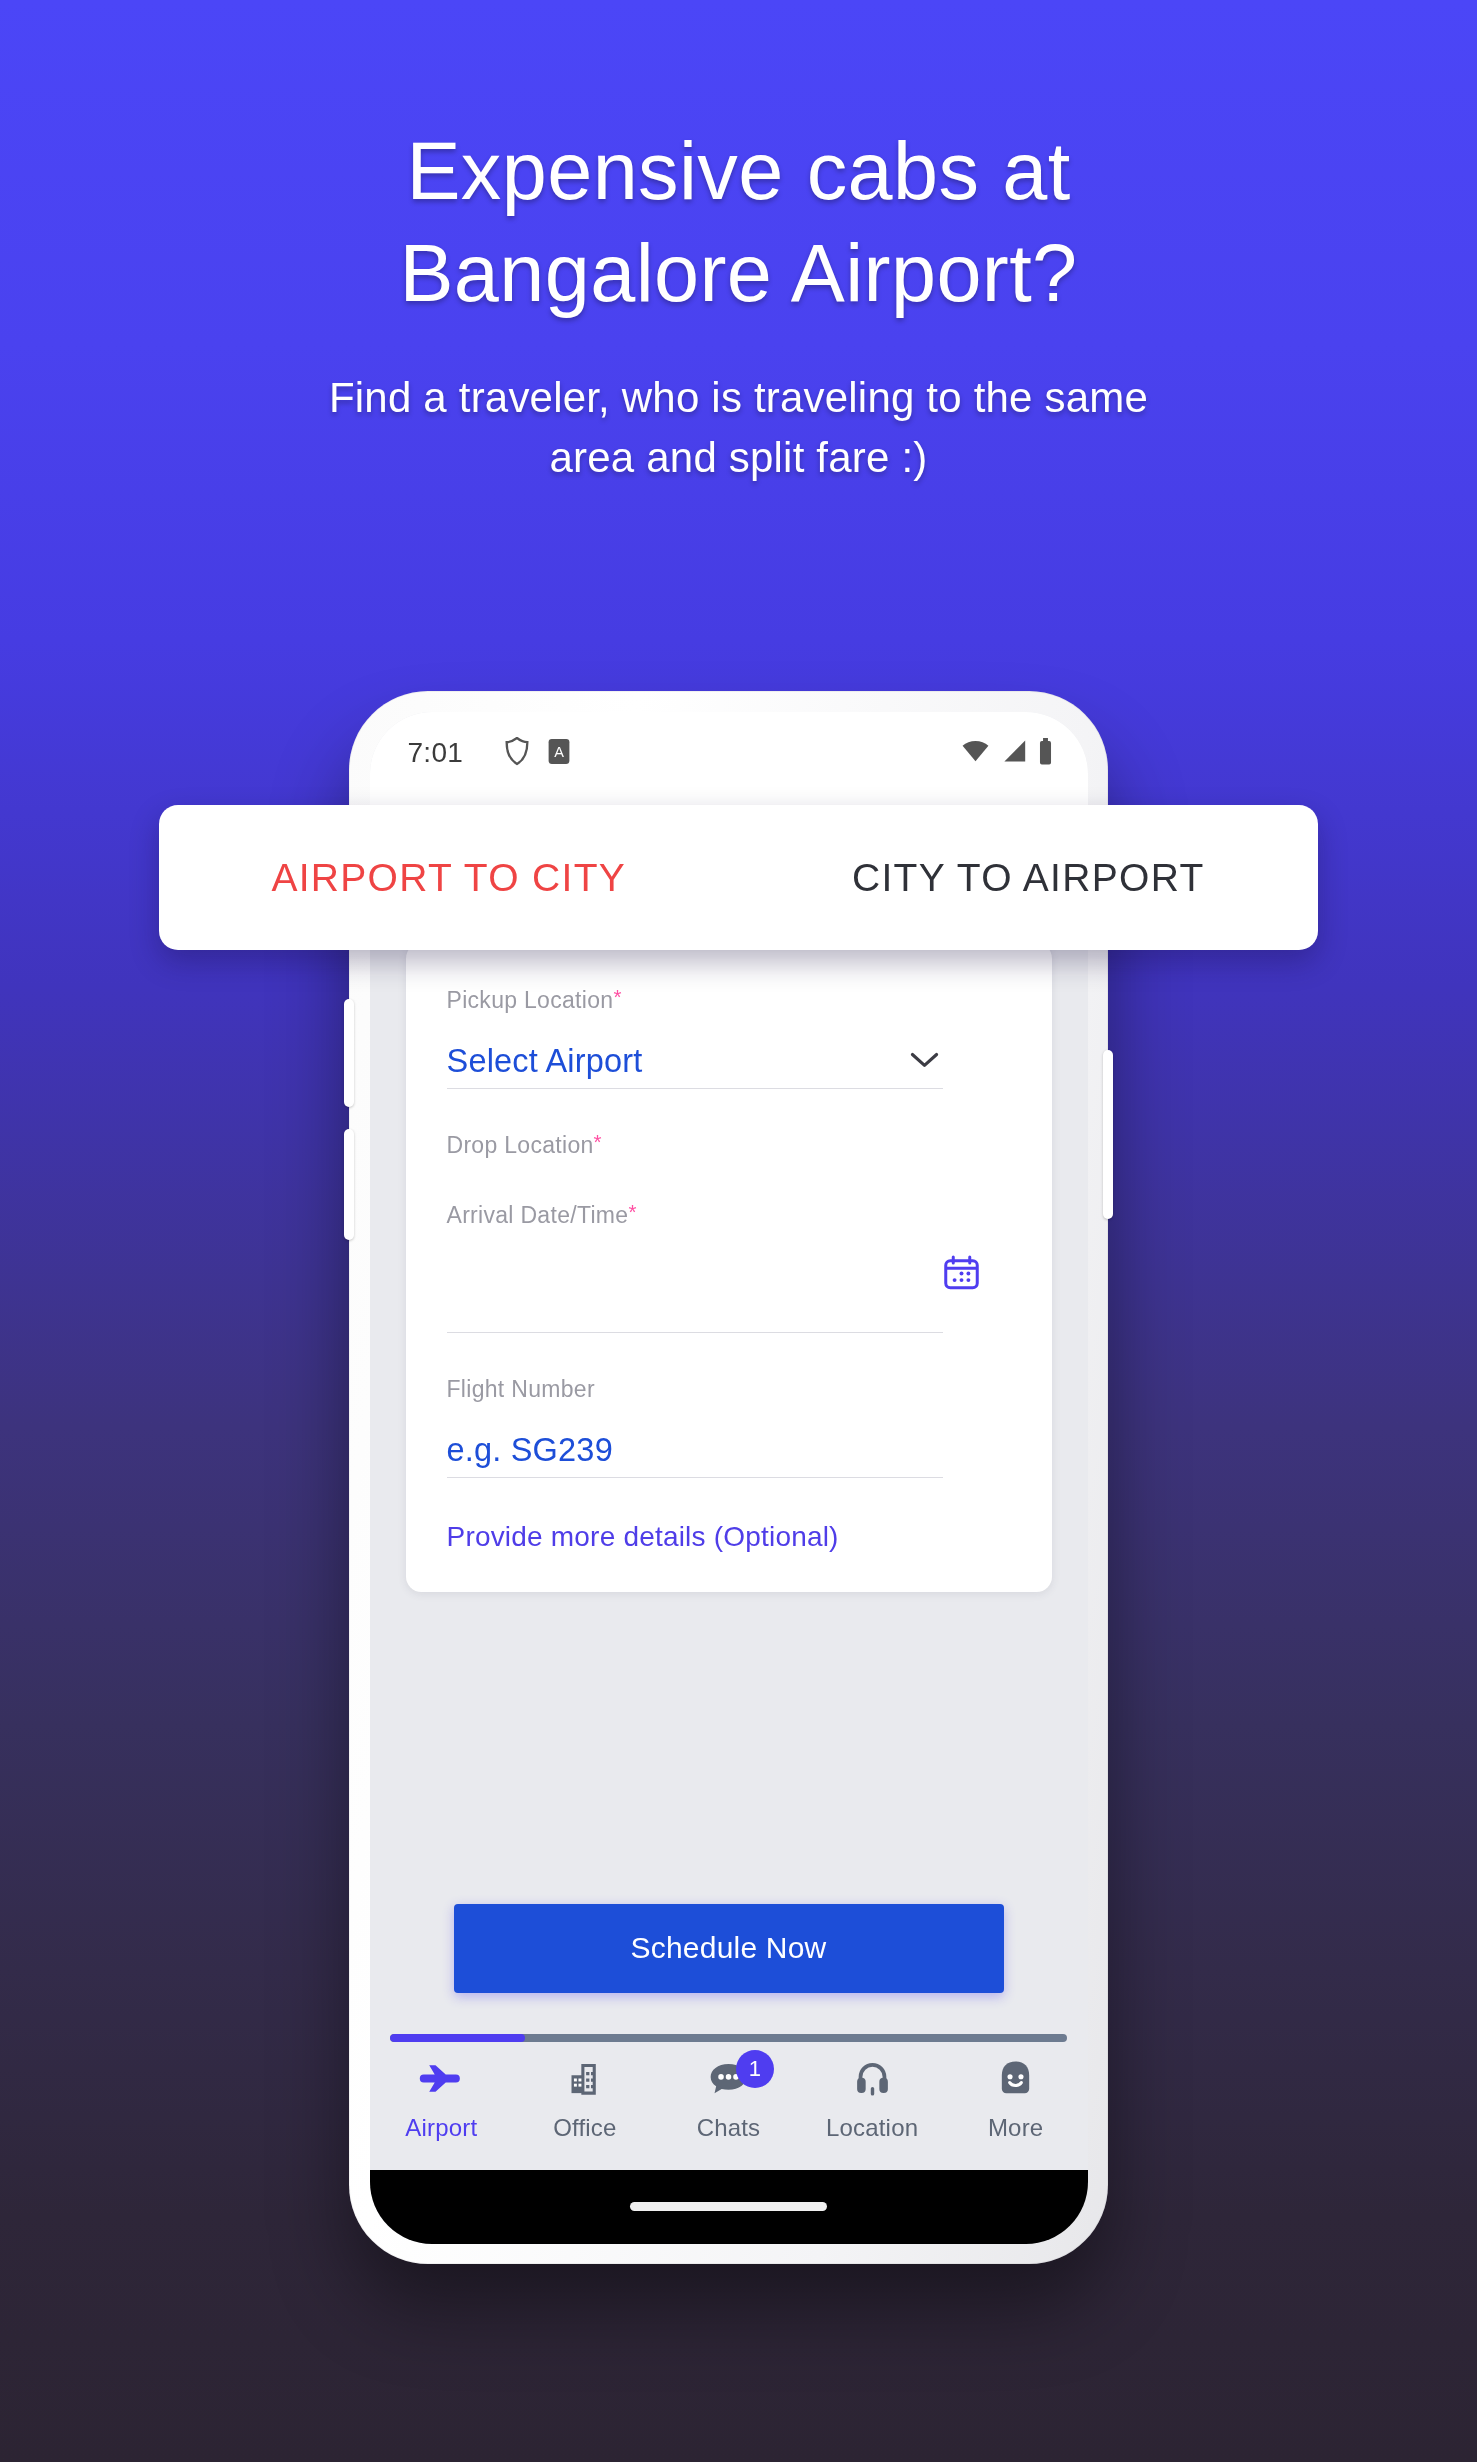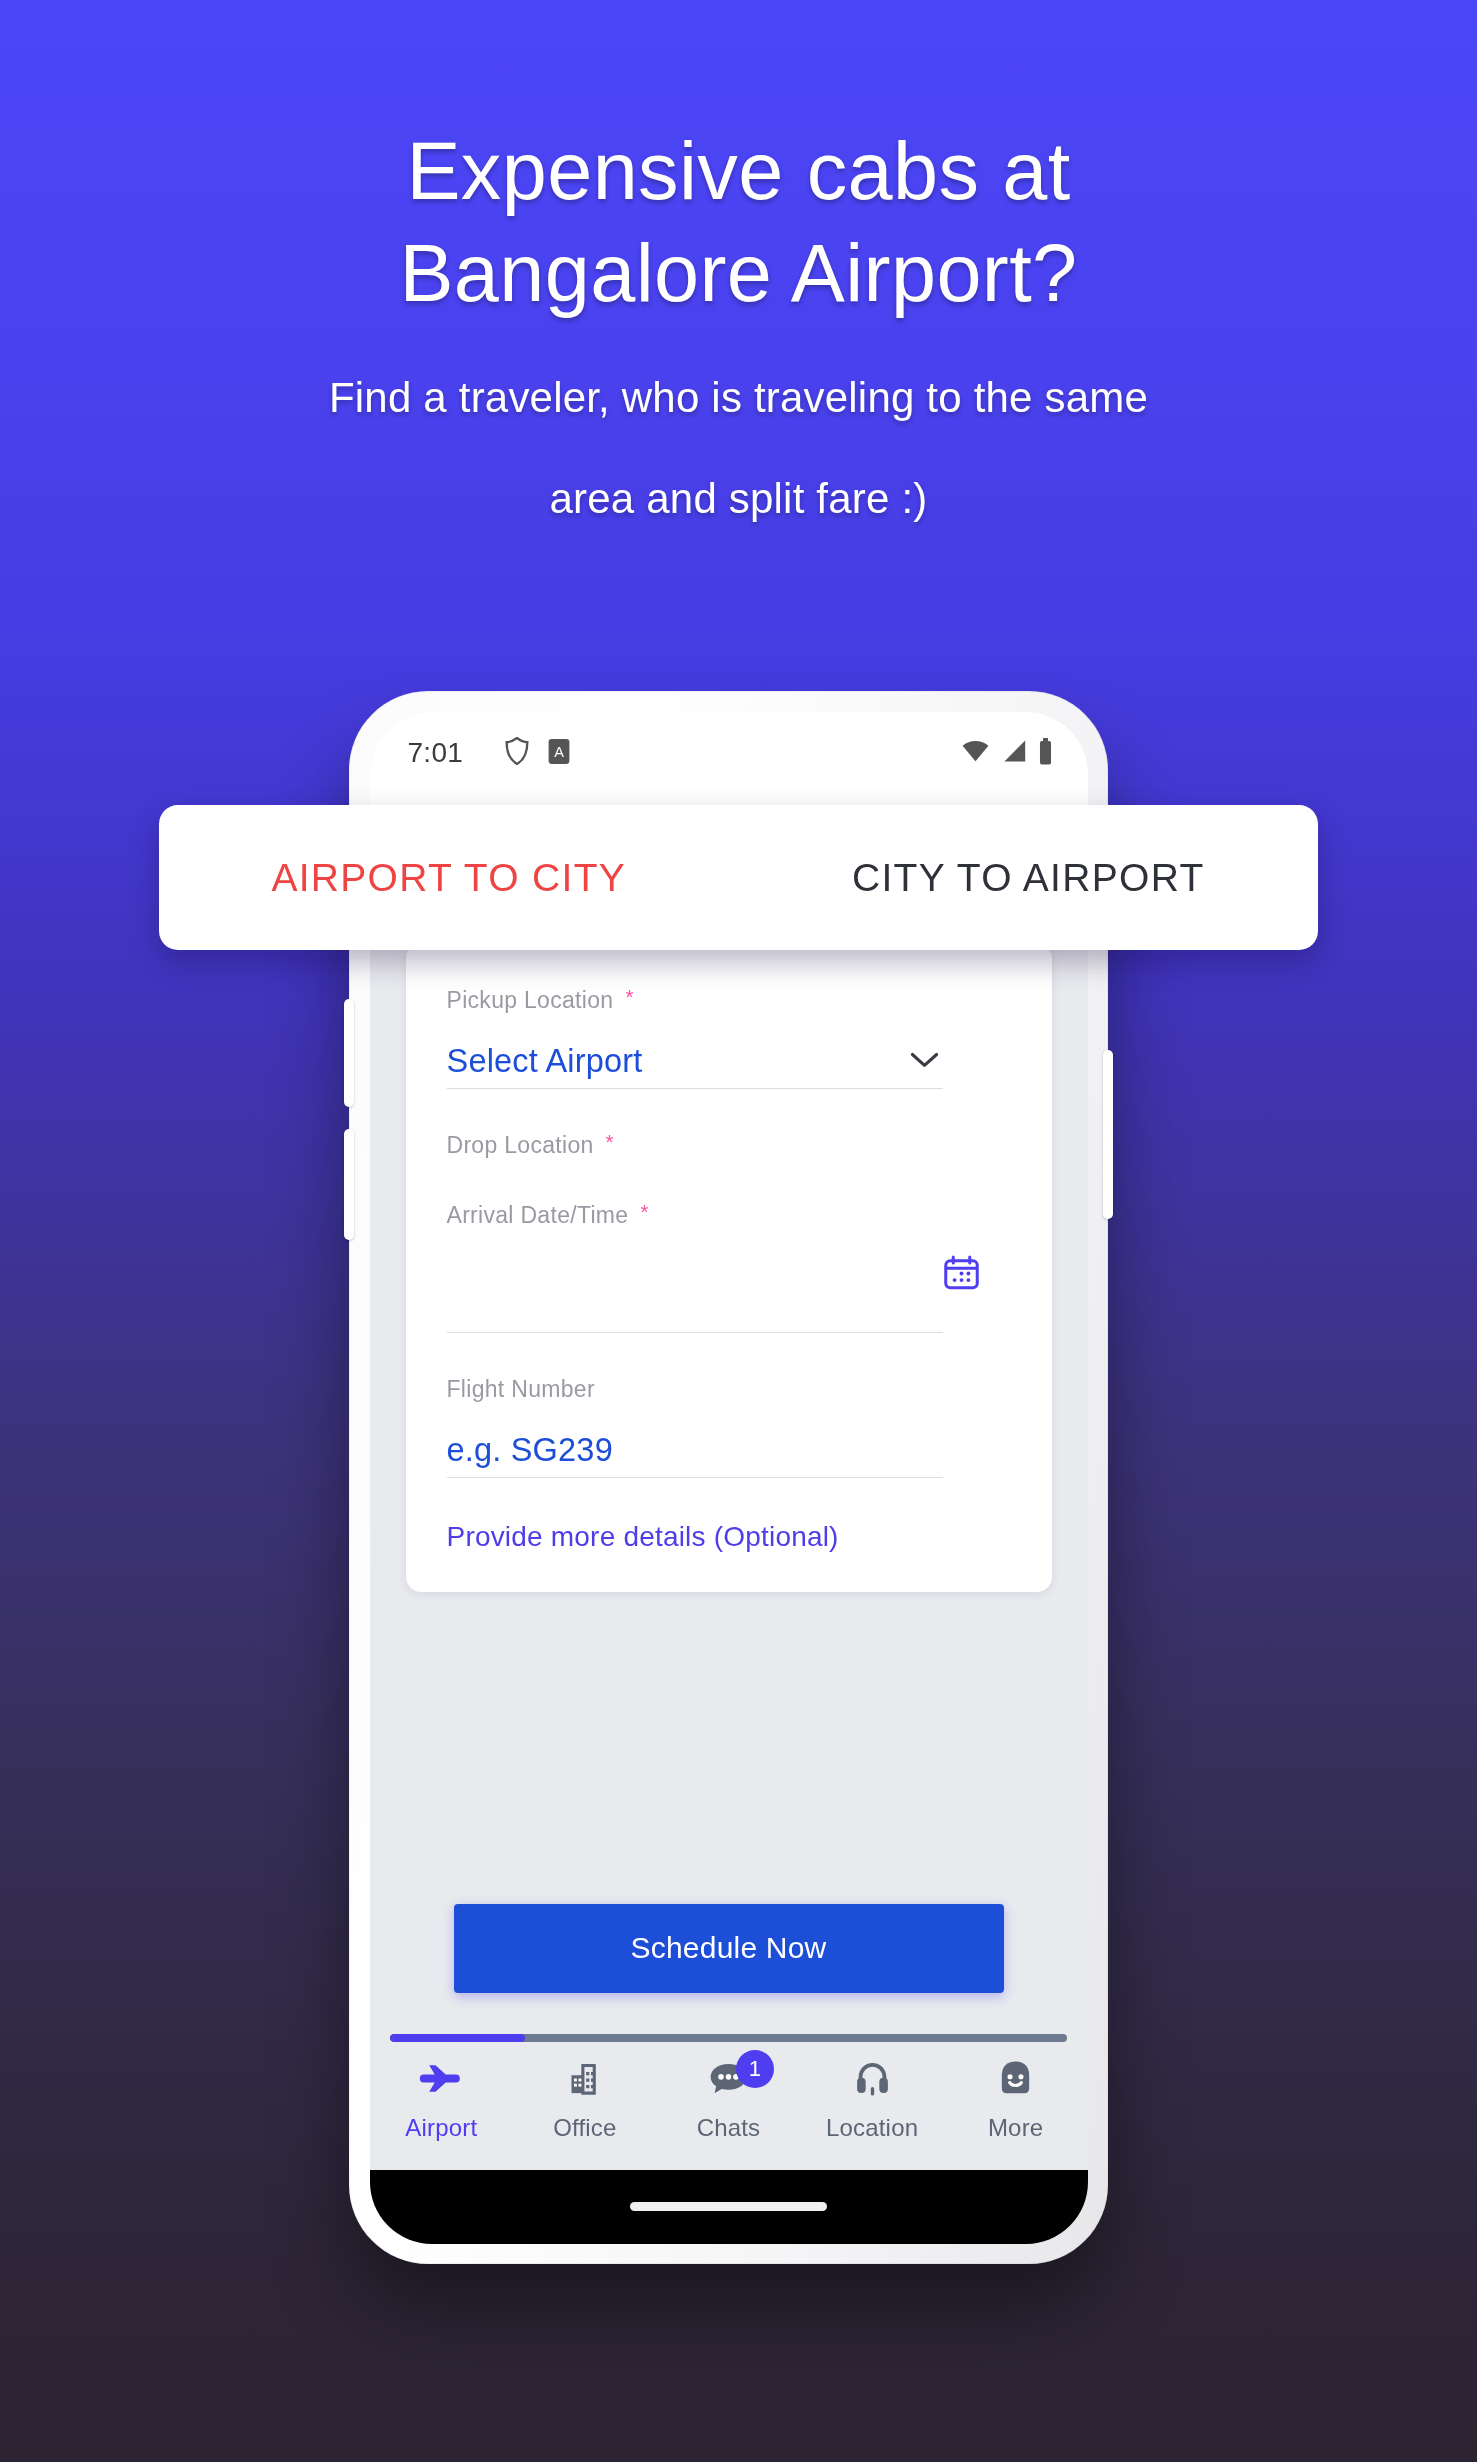--- a/index.html
+++ b/index.html
@@ -31,21 +31,21 @@
   .hero h1 {
     font-size:81px; font-weight:400; line-height:1.26;
     letter-spacing:0.4px;
   }
   .hero h1 .l2 { display:block; }
   .hero p {
     margin-top:44px;
     font-size:42px; font-weight:400; line-height:1.42;
     letter-spacing:0.2px;
   }
-  .hero p .l2 { display:block;margin-top:41px; }
+  .hero p .l2 { display:block; }
 
   
   .phone-wrap {
     position:absolute;
     left:349px; top:691px;
     width:759px; height:1573px;
   }
   .phone-shadow {
     position:absolute; inset:12px 0 0 0;
     border-radius:79px;
@@ -102,21 +102,21 @@
     margin:19px 36px 0 36px;
     background:#ffffff;
     border-radius:15.4px;
     box-shadow:0 1.7px 8.5px rgba(60,60,90,.10);
     padding:44px 41px 39px 41px;
   }
   .field { margin-bottom:13.7px; }
   .field:last-of-type { margin-bottom:0; }
   .f-label {
     font-size:23px; color:#9a9aa3; letter-spacing:0.3px;
-    display:flex; align-items:flex-start; gap:12px;
+    display:flex; align-items:flex-start; gap:0;
   }
   .req { color:#ff4fa3; font-size:20.5px; line-height:1; }
   .f-input {
     margin-top:22px;
     min-height:53px;
     border-bottom:1.7px solid #dcdce2;
     display:flex; align-items:center;
     position:relative;
   }
   .f-placeholder { font-size:32.5px; color:#1d4ed8; letter-spacing:0.2px; }

